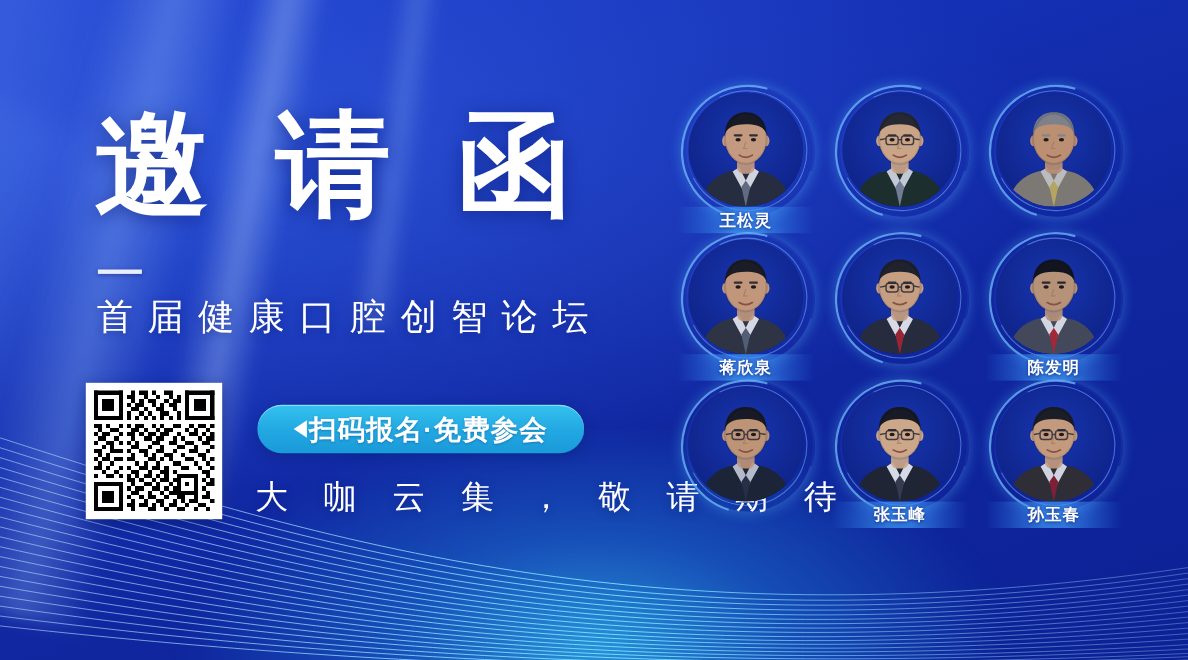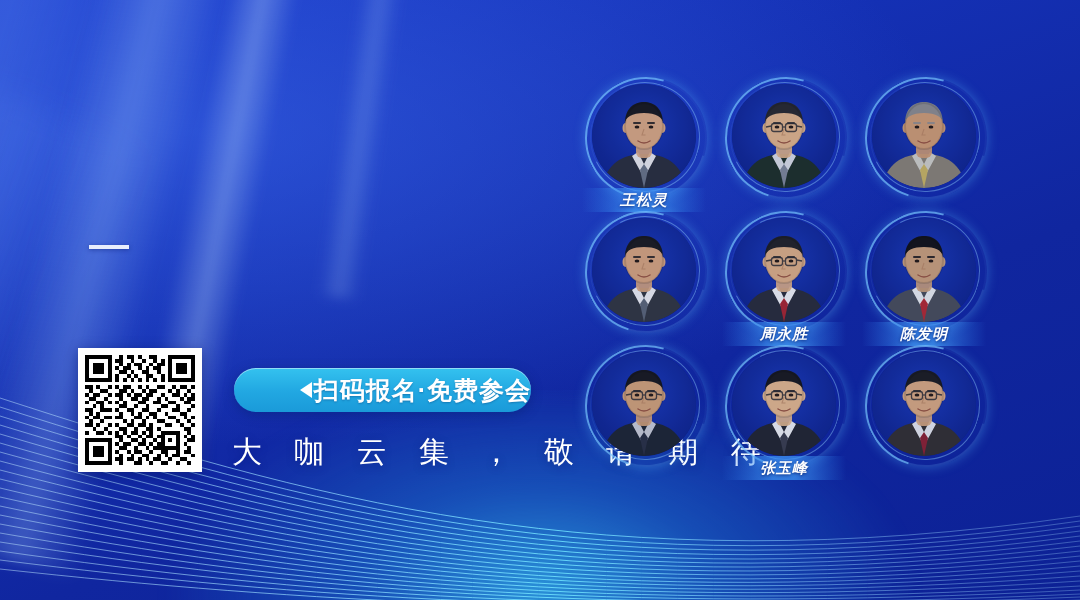--- a/index.html
+++ b/index.html
@@ -92,21 +92,21 @@
     box-shadow:0 3px 12px rgba(5,18,90,.45);
   }
   .qr-box svg { display:block; width:110px; height:110px; }
 
   
   .cta-btn {
     position:absolute; left:234px; top:368px;
     width:297px; height:44px; border-radius:22px;
     background:linear-gradient(180deg,#34c2ef 0%,#22a8e2 52%,#1a9ad9 100%);
     box-shadow:0 3px 12px rgba(6,30,110,.45), inset 0 1px 0 rgba(255,255,255,.45);
-    display:flex; align-items:center; justify-content:flex-end;
+    display:flex; align-items:center; justify-content:center;
     gap:2px; cursor:pointer;
   }
   .cta-arrow {
     width:0;height:0;
     border-top:8px solid transparent;
     border-bottom:8px solid transparent;
     border-right:12px solid #ffffff;
     flex:0 0 auto;
   }
   .cta-label {
@@ -117,26 +117,25 @@
 
   .tagline {
     position:absolute; left:232px; top:432px;
     font-size:30px; color:#ffffff; font-weight:400;
     letter-spacing:12px; white-space:nowrap;
     text-shadow:0 2px 8px rgba(8,24,110,.45);
   }
 
   
   .grid {
-    position:absolute; left:574px; top:84px;
+    position:absolute; left:608px; top:84px;
     width:420px; height:410px;
     display:grid;
     grid-template-columns:repeat(3,140px);
     grid-template-rows:repeat(3,134px);
-    font-style:italic;
   }
   .speaker { position:relative; width:140px; height:134px; }
 
   .ring {
     position:absolute; left:50%; top:0; transform:translateX(-50%);
     width:104px; height:104px; border-radius:50%;
     background:radial-gradient(circle at 50% 45%,#15309f 0%,#0e2388 70%,#0c1f7e 100%);
     overflow:visible;
   }
   
@@ -224,23 +223,25 @@
         <path d="M0,152 C300,199 600,226 1080,204"></path>
         <path d="M0,161 C300,204 600,227 1080,207"></path>
         <path d="M0,170 C300,208 600,228 1080,210"></path>
         <path d="M0,179 C300,212 600,229 1080,212"></path>
       </g>
     </svg>
   </div>
 
   <div class="left-col">
 
+    <div class="main-title">邀 请 函</div>
 
     <div class="rule"></div>
 
+    <div class="subtitle">首届健康口腔创智论坛</div>
 
     <div class="qr-box">
       <svg viewBox="0 0 29 29" shape-rendering="crispEdges">
         <rect width="29" height="29" fill="#ffffff"></rect>
         <g fill="#000000">
 
           <rect x="0" y="0" width="7" height="1"></rect>
             <rect x="0" y="6" width="7" height="1"></rect>
           <rect x="0" y="0" width="1" height="7"></rect>
             <rect x="6" y="0" width="1" height="7"></rect>
@@ -672,20 +673,23 @@
 
       <path d="M52,45 L50,51 L53.5,51" fill="none" stroke="#b3815c" stroke-width="1.1" opacity=".7"></path>
       <path d="M46,57 Q52,61 58,57" fill="none" stroke="#97553f" stroke-width="1.5" stroke-linecap="round"></path>
 
       <ellipse cx="52" cy="42" rx="19" ry="23" fill="none" stroke="rgba(0,0,0,.12)" stroke-width="2"></ellipse>
       <rect width="104" height="104" fill="rgba(12,30,120,.10)"></rect>
     </g>
   </svg>
           </div>
      </div>
+     <div class="nameplate">
+       <span>蒋欣泉</span>
+     </div>
       </div>
       <div class="speaker">
         <div class="ring">
        <div class="avatar">
             <svg viewBox="0 0 104 104">
     <defs>
       <radialGradient id="bg4" cx="50%" cy="40%" r="70%">
         <stop offset="0%" stop-color="#1b39b8"></stop>
                   <stop offset="100%" stop-color="#0d2184"></stop>
       </radialGradient>
@@ -726,23 +730,20 @@
 
       <path d="M52,45 L50,51 L53.5,51" fill="none" stroke="#b3815c" stroke-width="1.1" opacity=".7"></path>
       <path d="M46,57 Q52,61 58,57" fill="none" stroke="#97553f" stroke-width="1.5" stroke-linecap="round"></path>
 
       <ellipse cx="52" cy="42" rx="19" ry="23" fill="none" stroke="rgba(0,0,0,.12)" stroke-width="2"></ellipse>
       <rect width="104" height="104" fill="rgba(12,30,120,.10)"></rect>
     </g>
   </svg>
           </div>
      </div>
-     <div class="nameplate">
-       <span>周永胜</span>
-     </div>
       </div>
       <div class="speaker">
         <div class="ring">
        <div class="avatar">
             <svg viewBox="0 0 104 104">
     <defs>
       <radialGradient id="bg5" cx="50%" cy="40%" r="70%">
         <stop offset="0%" stop-color="#1b39b8"></stop>
                   <stop offset="100%" stop-color="#0d2184"></stop>
       </radialGradient>
@@ -944,16 +945,19 @@
 
       <path d="M52,45 L50,51 L53.5,51" fill="none" stroke="#b3815c" stroke-width="1.1" opacity=".7"></path>
       <path d="M46,57 Q52,61 58,57" fill="none" stroke="#97553f" stroke-width="1.5" stroke-linecap="round"></path>
 
       <ellipse cx="52" cy="42" rx="19" ry="23" fill="none" stroke="rgba(0,0,0,.12)" stroke-width="2"></ellipse>
       <rect width="104" height="104" fill="rgba(12,30,120,.10)"></rect>
     </g>
   </svg>
           </div>
      </div>
+     <div class="nameplate">
+       <span>孙玉春</span>
+     </div>
       </div>
     </div>
 
 </div>
 
 </body></html>

